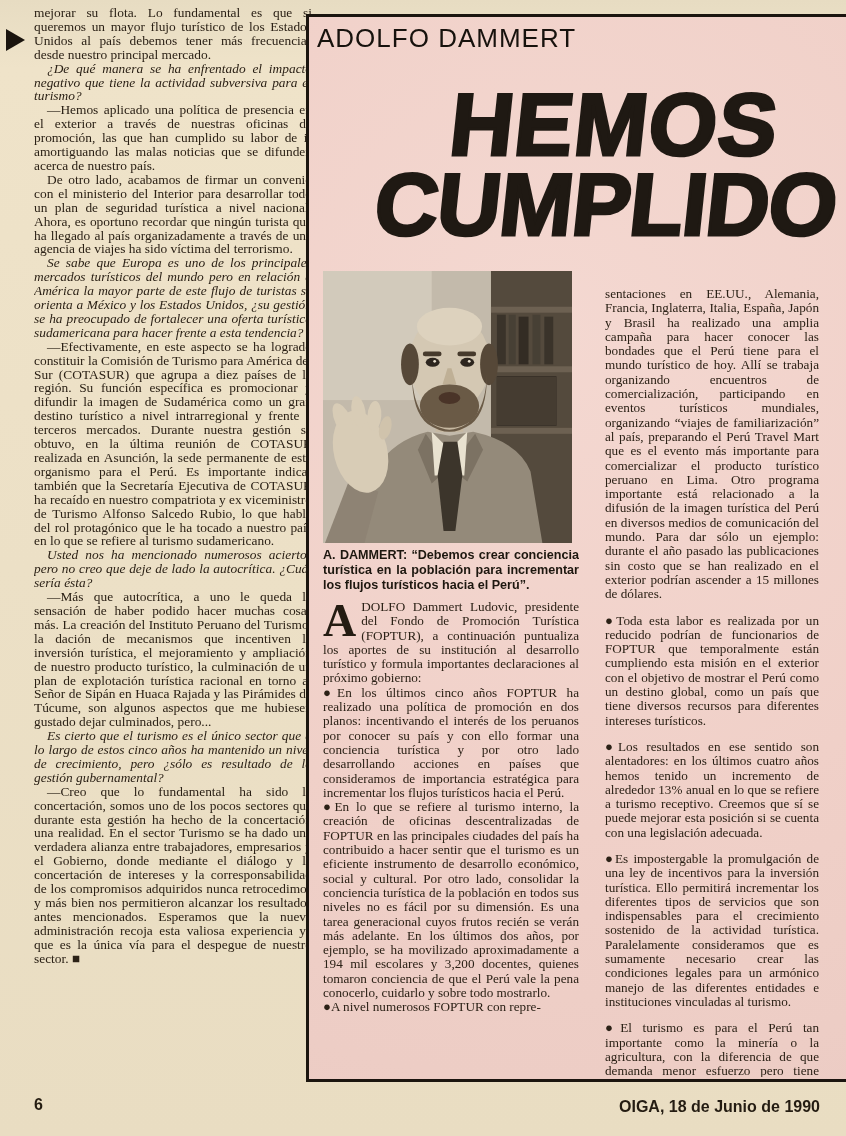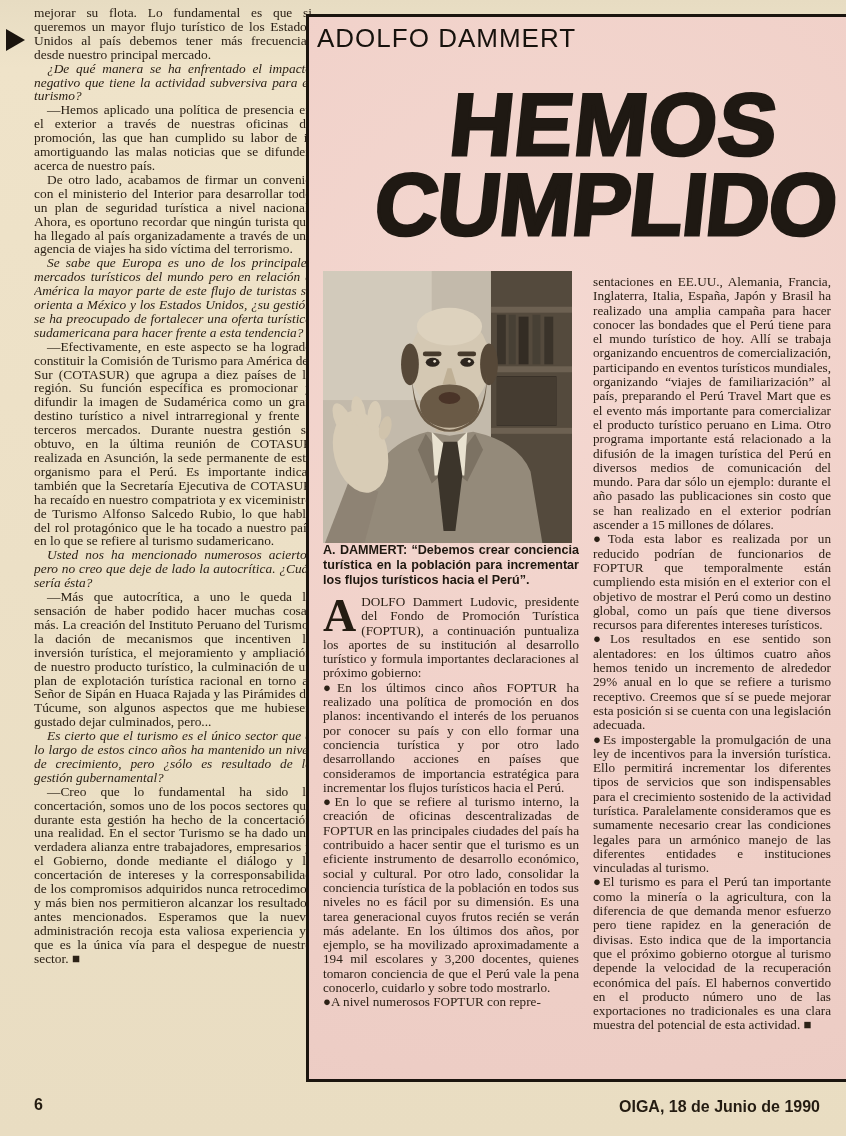--- a/index.html
+++ b/index.html
@@ -47,24 +47,25 @@
     line-height:80px;letter-spacing:1px;
   }
   .headline .l1{font-size:88px;display:block;-webkit-text-stroke:3px #1f1913;}
   .headline .l2{font-size:88px;display:block;-webkit-text-stroke:3px #1f1913;letter-spacing:-1px;}
   
   .mid-col{position:absolute;left:14px;top:254px;width:256px;height:800px;overflow:hidden;}
   .right-col{
     position:absolute;left:284px;top:258px;width:238px;height:802px;overflow:hidden;
     font-size:13.2px;line-height:14.3px;text-align:justify;hyphens:auto;
   }
-  .right-col p{margin:0;}
+  .right-col p{margin:12px;}
   
   .photo{width:249px;height:272px;display:block;background:#c6bdae;}
   .caption{
+    margin-top:5px;
     font-family:"Liberation Sans", sans-serif;
     font-weight:bold;font-size:12.6px;line-height:15px;color:#1d170f;
     text-align:justify;
   }
   .article{
     margin-top:7px;font-size:13.2px;line-height:14.3px;text-align:justify;hyphens:auto;
   }
   .article p{margin:0;}
   .dropcap{
     float:left;font-size:46px;line-height:38px;font-weight:bold;
@@ -163,20 +164,20 @@
       <p><span class="dropcap">A</span><span>DOLFO Dammert Ludovic, presidente del Fondo de Promoción Turística (FOPTUR), a continuación puntualiza los aportes de su institución al desarrollo turístico y formula importantes declaraciones al próximo gobierno:</span></p>
       <p>●En los últimos cinco años FOPTUR ha realizado una política de promoción en dos planos: incentivando el interés de los peruanos por conocer su país y con ello formar una conciencia turística y por otro lado desarrollando acciones en países que consideramos de importancia estratégica para incrementar los flujos turísticos hacia el Perú.</p>
       <p>●En lo que se refiere al turismo interno, la creación de oficinas descentralizadas de FOPTUR en las principales ciudades del país ha contribuido a hacer sentir que el turismo es un eficiente instrumento de desarrollo económico, social y cultural. Por otro lado, consolidar la conciencia turística de la población en todos sus niveles no es fácil por su dimensión. Es una tarea generacional cuyos frutos recién se verán más adelante. En los últimos dos años, por ejemplo, se ha movilizado aproximadamente a 194 mil escolares y 3,200 docentes, quienes tomaron conciencia de que el Perú vale la pena conocerlo, cuidarlo y sobre todo mostrarlo.</p>
       <p>●A nivel numerosos FOPTUR con repre-</p>
     </div>
   </div>
 
   <div class="right-col">
     <p>sentaciones en EE.UU., Alemania, Francia, Inglaterra, Italia, España, Japón y Brasil ha realizado una amplia campaña para hacer conocer las bondades que el Perú tiene para el mundo turístico de hoy. Allí se trabaja organizando encuentros de comercialización, participando en eventos turísticos mundiales, organizando “viajes de familiarización” al país, preparando el Perú Travel Mart que es el evento más importante para comercializar el producto turístico peruano en Lima. Otro programa importante está relacionado a la difusión de la imagen turística del Perú en diversos medios de comunicación del mundo. Para dar sólo un ejemplo: durante el año pasado las publicaciones sin costo que se han realizado en el exterior podrían ascender a 15 millones de dólares.</p>
     <p>●Toda esta labor es realizada por un reducido podrían de funcionarios de FOPTUR que temporalmente están cumpliendo esta misión en el exterior con el objetivo de mostrar el Perú como un destino global, como un país que tiene diversos recursos para diferentes intereses turísticos.</p>
-    <p>●Los resultados en ese sentido son alentadores: en los últimos cuatro años hemos tenido un incremento de alrededor 29% anual en lo que se refiere a turismo receptivo. Creemos que sí se puede mejorar esta posición si se cuenta con una legislación adecuada.</p>
+    <p>●Los resultados en ese sentido son alentadores: en los últimos cuatro años hemos tenido un incremento de alrededor 13% anual en lo que se refiere a turismo receptivo. Creemos que sí se puede mejorar esta posición si se cuenta con una legislación adecuada.</p>
     <p>●Es impostergable la promulgación de una ley de incentivos para la inversión turística. Ello permitirá incrementar los diferentes tipos de servicios que son indispensables para el crecimiento sostenido de la actividad turística. Paralelamente consideramos que es sumamente necesario crear las condiciones legales para un armónico manejo de las diferentes entidades e instituciones vinculadas al turismo.</p>
     <p>●El turismo es para el Perú tan importante como la minería o la agricultura, con la diferencia de que demanda menor esfuerzo pero tiene rapidez en la generación de divisas. Esto indica que de la importancia que el próximo gobierno otorgue al turismo depende la velocidad de la recuperación económica del país. El habernos convertido en el producto número uno de las exportaciones no tradicionales es una clara muestra del potencial de esta actividad. ■</p>
   </div>
 </div>
 
 <div class="page-num">6</div>
 <div class="footer-date">OIGA, 18 de Junio de 1990</div>
 
 </body></html>

